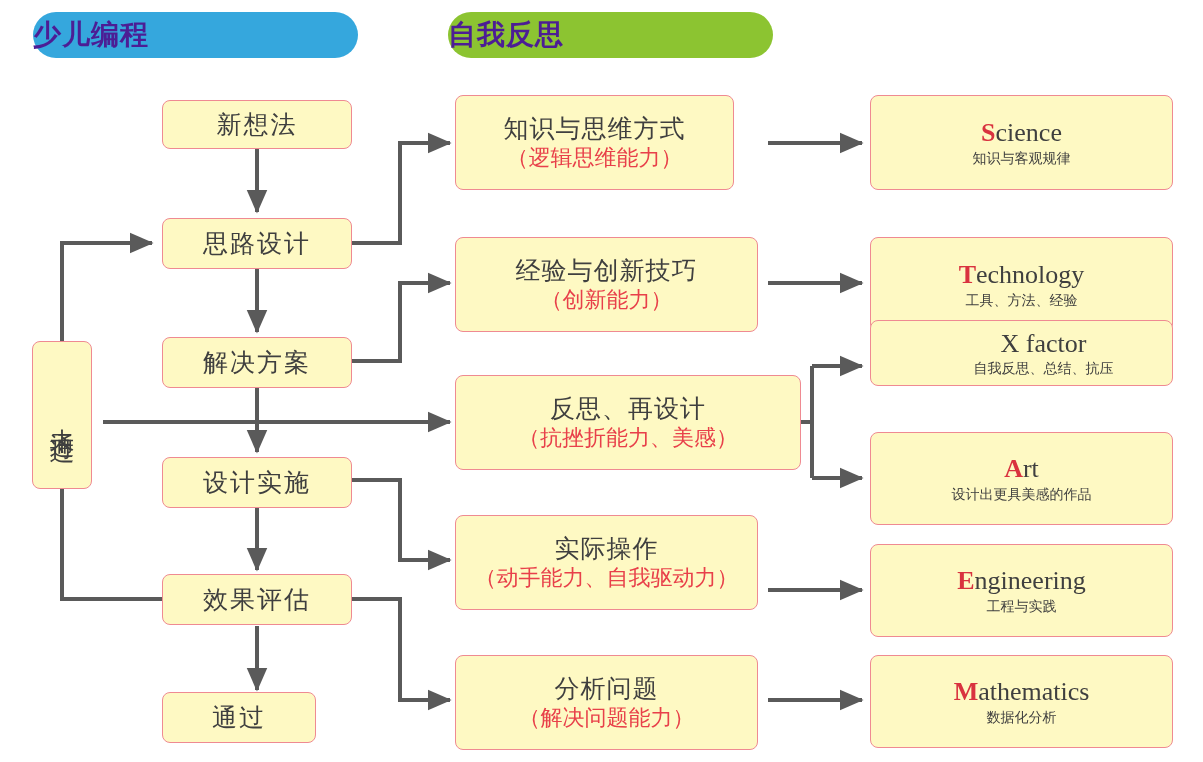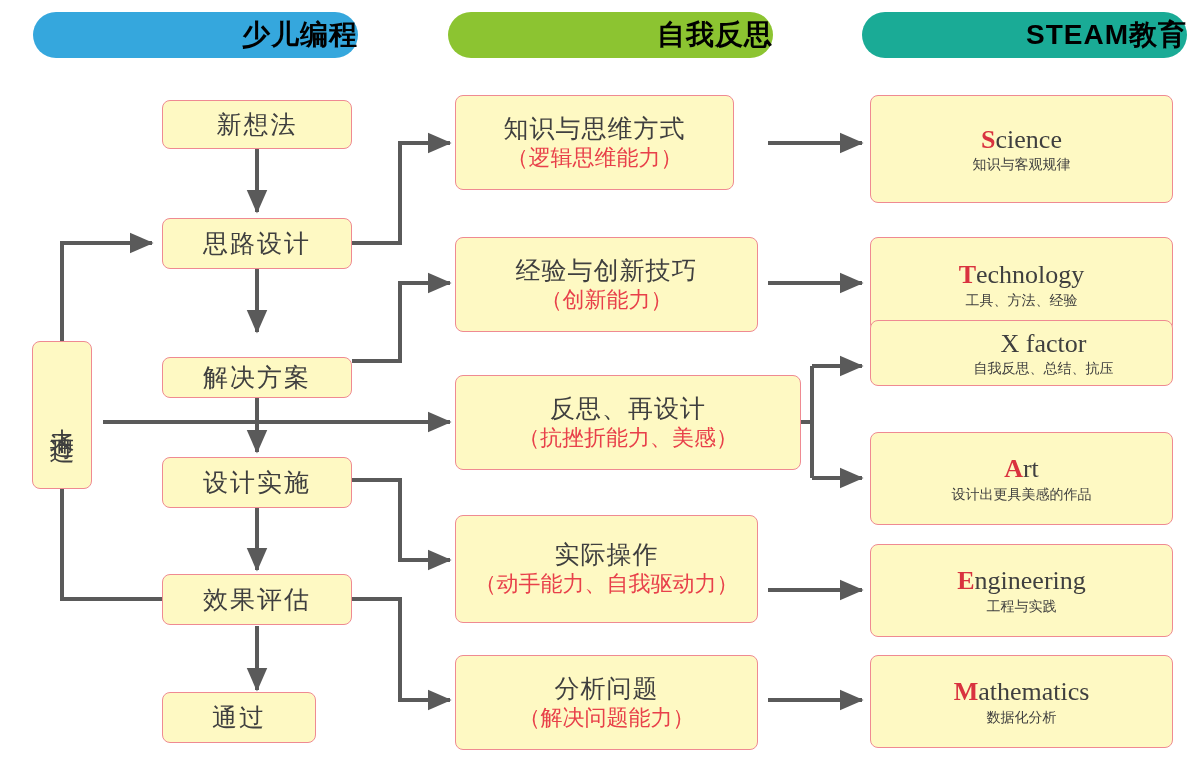--- a/index.html
+++ b/index.html
@@ -25,23 +25,23 @@
     width: 1203px;
     height: 762px;
     pointer-events: none;
   }
 
   
   .pill {
     position: absolute;
     display: flex;
     align-items: center;
-    justify-content: flex-end;
+    justify-content: flex-start;
     border-radius: 999px;
-    color: #000000;
+    color: #4c1d95;
     font-weight: bold;
     letter-spacing: 1px;
     box-sizing: border-box;
   }
   .pill-blue  { background: #35a7dd; }
   .pill-green { background: #8cc431; }
   .pill-teal  { background: #1aab96; }
 
   
   .box {
@@ -126,33 +126,30 @@
       <path d="M812,478 L862,478" marker-end="url(#ah)"></path>
     </g>
   </svg>
 
   <div class="pill pill-blue" style="left:33px; top:12px; width:325px; height:46px; font-size:28px;">
     <span>少儿编程</span>
   </div>
   <div class="pill pill-green" style="left:448px; top:12px; width:325px; height:46px; font-size:28px;">
     <span>自我反思</span>
   </div>
-  <div class="pill pill-teal" style="left:862px; top:12px; width:325px; height:46px; font-size:28px;">
-    <span>STEAM教育</span>
-  </div>
 
   <div class="box box-left" style="left:162px; top:100px; width:190px; height:49px;">
     <div class="line1">新想法</div>
   </div>
 
   <div class="box box-left" style="left:162px; top:218px; width:190px; height:51px;">
     <div class="line1">思路设计</div>
   </div>
 
-  <div class="box box-left" style="left:162px; top:357px; width:190px; height:41px;">
+  <div class="box box-left" style="left:162px; top:337px; width:190px; height:51px;">
     <div class="line1">解决方案</div>
   </div>
 
   <div class="box box-left" style="left:162px; top:457px; width:190px; height:51px;">
     <div class="line1">设计实施</div>
   </div>
 
   <div class="box box-left" style="left:162px; top:574px; width:190px; height:51px;">
     <div class="line1">效果评估</div>
   </div>
@@ -173,31 +170,31 @@
   <div class="box box-mid" style="left:455px; top:237px; width:303px; height:95px;">
     <div class="line1">经验与创新技巧</div>
     <div class="line2">（创新能力）</div>
   </div>
 
   <div class="box box-mid" style="left:455px; top:375px; width:346px; height:95px;">
     <div class="line1">反思、再设计</div>
     <div class="line2">（抗挫折能力、美感）</div>
   </div>
 
-  <div class="box box-mid" style="left:455px; top:515px; width:303px; height:108px;">
+  <div class="box box-mid" style="left:455px; top:515px; width:303px; height:95px;">
     <div class="line1">实际操作</div>
     <div class="line2">（动手能力、自我驱动力）</div>
   </div>
 
   <div class="box box-mid" style="left:455px; top:655px; width:303px; height:95px;">
     <div class="line1">分析问题</div>
     <div class="line2">（解决问题能力）</div>
   </div>
 
-  <div class="box box-right" style="left:870px; top:95px; width:303px; height:108px;">
+  <div class="box box-right" style="left:870px; top:95px; width:303px; height:95px;">
     <div class="line1">
       <span class="cap">S</span><span>cience</span>
     </div>
     <div class="line2">知识与客观规律</div>
   </div>
 
   <div class="box box-right" style="left:870px; top:237px; width:303px; height:95px;">
     <div class="line1">
       <span class="cap">T</span><span>echnology</span>
     </div>

